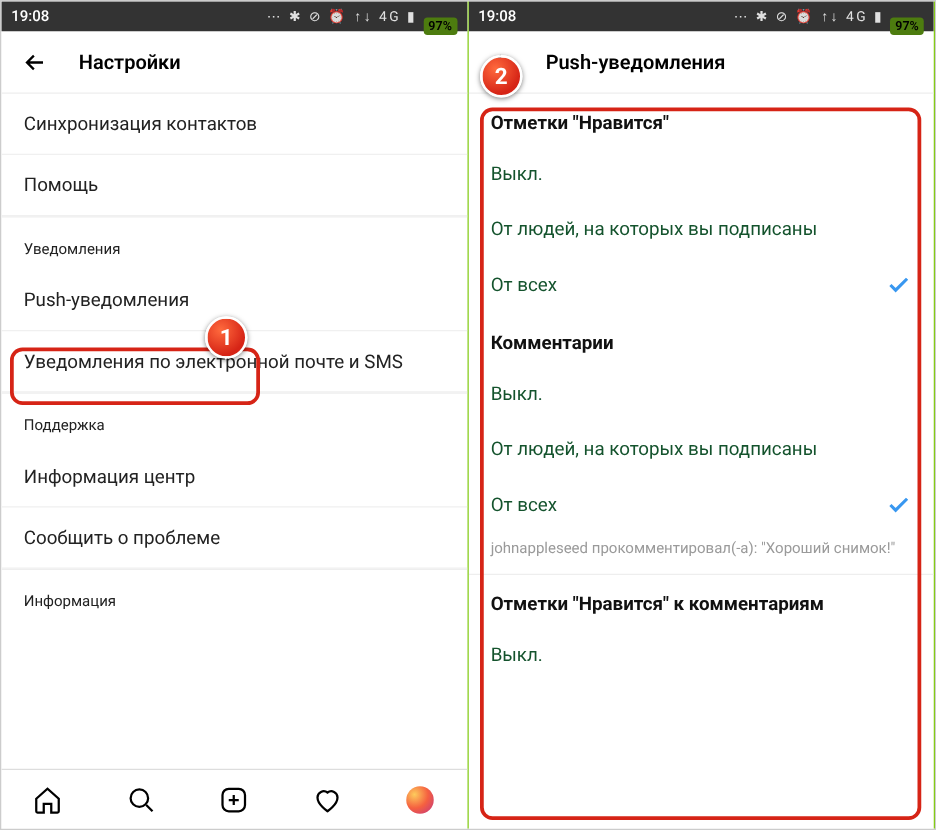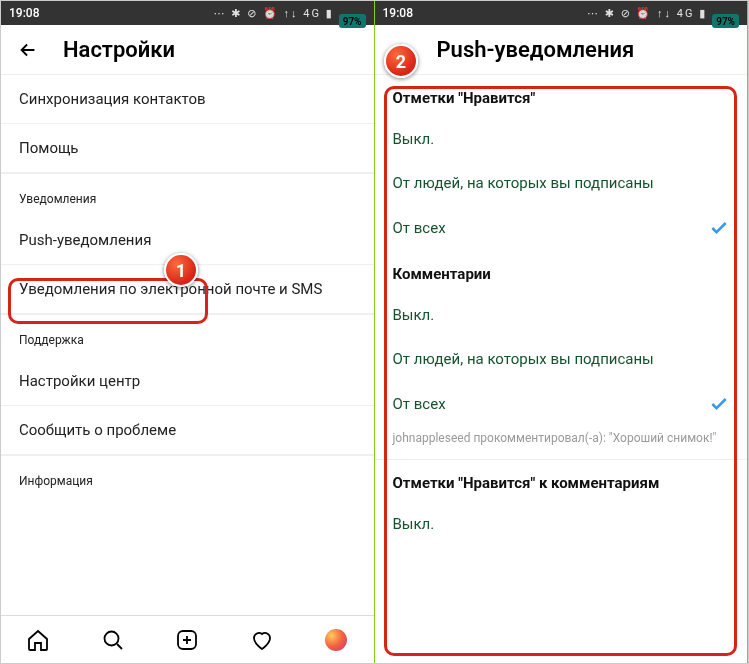--- a/index.html
+++ b/index.html
@@ -30,39 +30,39 @@
     justify-content: space-between;
     padding: 0 8px;
     font-size: 12px;
   }
   .status-left { font-weight: 500; }
   .status-right { display: flex; align-items: center; gap: 5px; font-size: 11px; }
   .status-icons { letter-spacing: 2px; opacity: 0.85; }
   .battery-box {
     display: inline-flex;
     align-items: center;
-    background: #0f766e;
+    background: #4d7c0f;
     color: #000;
     border-radius: 3px;
     padding: 0 4px;
     height: 14px;
     font-size: 10px;
     font-weight: 600;
     margin-top: 16px;
   }
   .nav-header {
     height: 50px;
     display: flex;
     align-items: center;
     padding: 0 16px;
     gap: 24px;
     border-bottom: 1px solid #eee;
   }
   .back-arrow { font-size: 22px; cursor: pointer; }
-  .nav-title { font-size: 22px; font-weight: 600; }
+  .nav-title { font-size: 16px; font-weight: 600; }
   .content { flex: 1; overflow-y: hidden; }
   .row {
     padding: 15px 18px;
     font-size: 15px;
     color: #222;
     border-bottom: 1px solid #f0f0f0;
     cursor: pointer;
     display: flex;
     justify-content: space-between;
     align-items: center;
@@ -158,21 +158,21 @@
     </span>
     <span class="nav-title">Настройки</span>
   </div>
   <div class="content">
     <div class="row">Синхронизация контактов</div>
     <div class="row">Помощь</div>
     <div class="section-header">Уведомления</div>
     <div class="row">Push-уведомления</div>
     <div class="row">Уведомления по электронной почте и SMS</div>
     <div class="section-header">Поддержка</div>
-    <div class="row">Настройки центр</div>
+    <div class="row">Информация центр</div>
     <div class="row">Сообщить о проблеме</div>
     <div class="section-header">Информация</div>
   </div>
   <div class="bottom-nav">
     <span class="nav-icon">
       <svg width="24" height="24" viewBox="0 0 24 24" fill="none" stroke="#000" stroke-width="1.8">
           <path d="M3 11l9-8 9 8v10a1 1 0 0 1-1 1h-5v-7h-6v7H4a1 1 0 0 1-1-1z"></path>
         </svg>
     </span>
     <span class="nav-icon">

